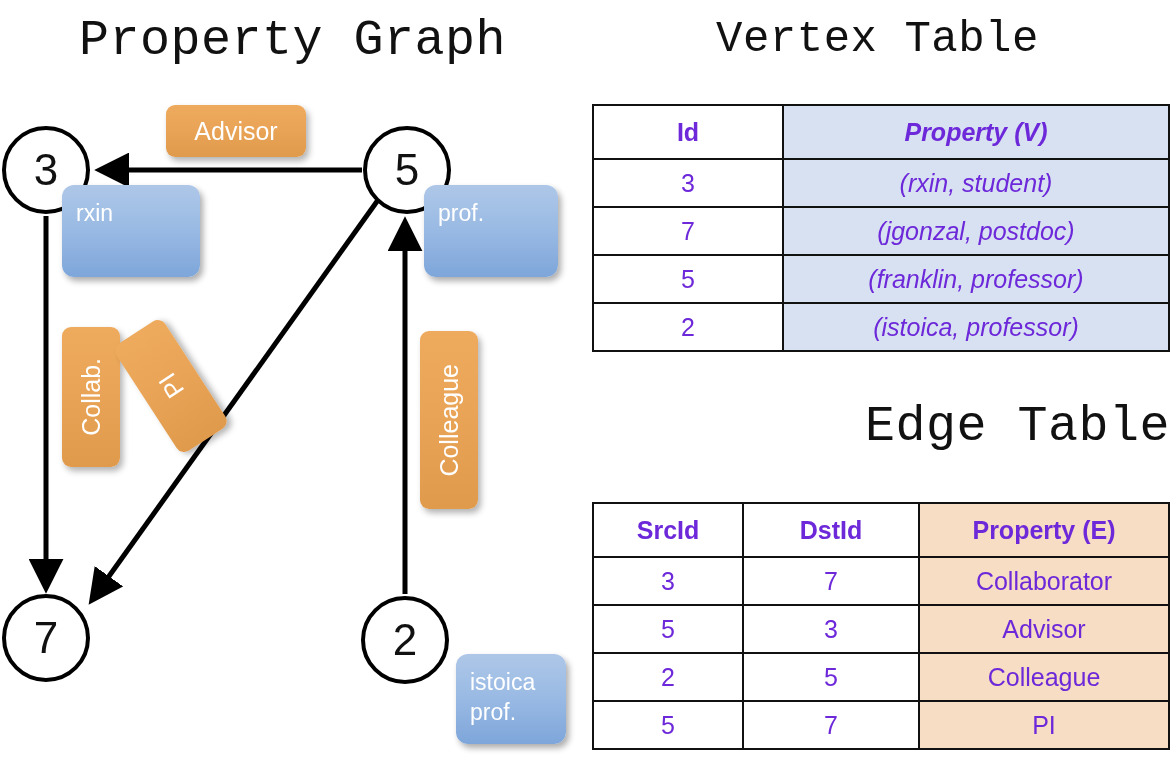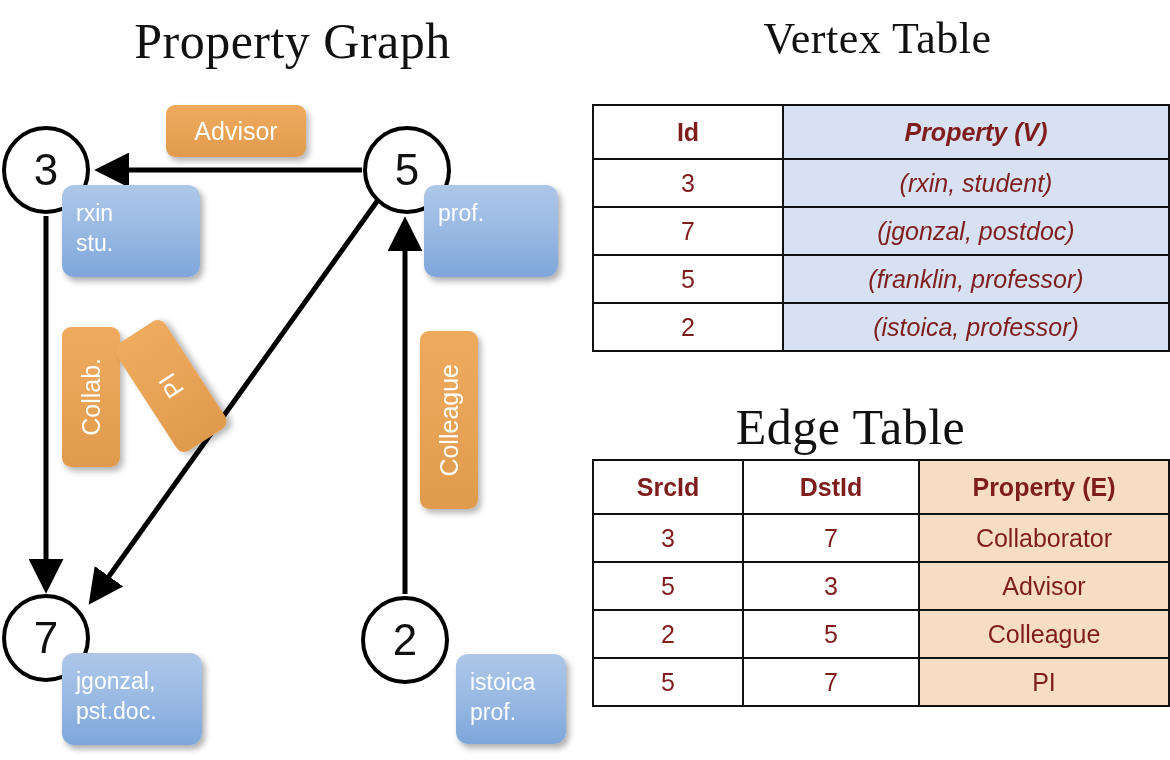--- a/index.html
+++ b/index.html
@@ -12,41 +12,41 @@
     height: 760px;
     position: relative;
     overflow: hidden;
     font-family: "Liberation Sans", sans-serif;
     color: #000;
   }
 
   
   .title {
     position: absolute;
-    font-family: Liberation Serif, serif;
+    font-family: Liberation Mono, monospace;
     font-weight: 300;
     color: #111;
     white-space: nowrap;
     letter-spacing: 0.5px;
   }
   #title-property-graph {
     left: 0; top: 12px; width: 585px;
     text-align: center;
     font-size: 50px;
     line-height: 58px;
   }
   #title-vertex-table {
     left: 585px; top: 10px; width: 585px;
     text-align: center;
     font-size: 44px;
     line-height: 58px;
   }
   #title-edge-table {
-    left: 558px; top: 398px; width: 585px;
-    text-align: center;
+    left: 585px; top: 398px; width: 585px;
+    text-align: right;
     font-size: 50px;
     line-height: 58px;
   }
 
   
   #graph-panel {
     position: absolute;
     left: 0; top: 0;
     width: 585px; height: 760px;
   }
@@ -143,38 +143,38 @@
     position: absolute;
     border-collapse: collapse;
     font-family: "Liberation Sans", sans-serif;
     table-layout: fixed;
   }
   .data-table td, .data-table th {
     border: 2px solid #111;
     text-align: center;
     font-weight: normal;
     font-size: 25px;
-    color: #7f1d1d;
+    color: #6d28d9;
     padding: 0;
     height: 46px;
     vertical-align: middle;
   }
   .data-table th {
     font-weight: bold;
     font-size: 25px;
     height: 52px;
   }
   #vertex-table {
     left: 592px; top: 104px; width: 578px;
   }
   #vertex-table .col-id { width: 190px; background: #ffffff; }
   #vertex-table .col-prop { background: #d7e1f2; font-style: italic; }
 
   #edge-table {
-    left: 592px; top: 459px; width: 578px; border-radius: 14px;
+    left: 592px; top: 502px; width: 578px; border-radius: 14px;
   }
   #edge-table .col-src { width: 150px; background: #ffffff; }
   #edge-table .col-dst { width: 176px; background: #ffffff; }
   #edge-table .col-prop { background: #f6ddc3; margin-top: 33px; }
 </style>
 </head>
 <body>
 
 <div id="title-property-graph" class="title">Property Graph</div>
 
@@ -196,28 +196,23 @@
     <line x1="405" y1="594" x2="405" y2="222" stroke="#000" stroke-width="5" marker-end="url(#arrow)"></line>
   </svg>
 
   <div id="node-3" class="node">3</div>
   <div id="node-5" class="node">5</div>
   <div id="node-7" class="node">7</div>
   <div id="node-2" class="node">2</div>
 
   <div id="prop-rxin" class="prop-box">
     <div>rxin</div>
-    <div>stu.</div>
   </div>
   <div id="prop-franklin" class="prop-box">
     <div>prof.</div>
-  </div>
-  <div id="prop-jgonzal" class="prop-box">
-    <div>jgonzal,</div>
-    <div>pst.doc.</div>
   </div>
   <div id="prop-istoica" class="prop-box">
     <div>istoica</div>
     <div>prof.</div>
   </div>
 
   <div id="label-advisor" class="edge-label">
     <span class="htext">Advisor</span>
   </div>
   <div id="label-collab" class="edge-label">

